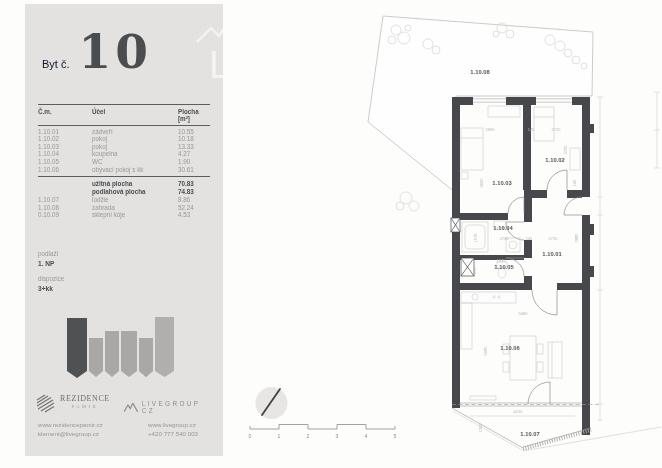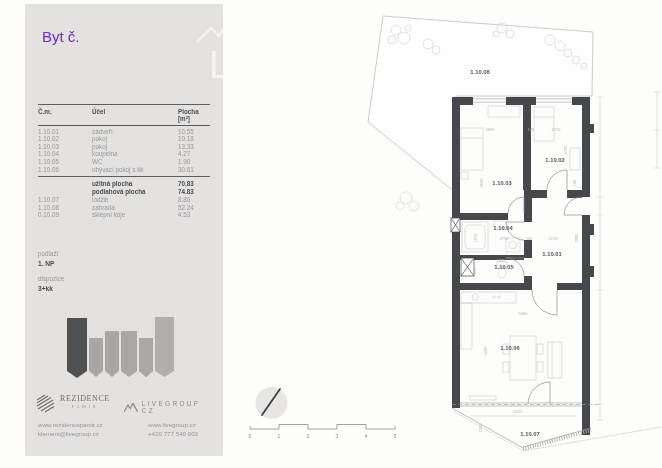--- a/index.html
+++ b/index.html
@@ -1,20 +1,20 @@
 <!DOCTYPE html>
 <html><head>
 <meta charset="utf-8">
 <style>
   html,body{margin:0;padding:0;background:#ffffff;}
   .page{position:relative;width:662px;height:468px;background:#fdfdfc;overflow:hidden;
         font-family:"Liberation Sans",sans-serif;}
   .panel{position:absolute;left:25px;top:4px;width:198px;height:452px;background:#e3e2e0;}
   .heading{position:absolute;left:17px;top:24px;display:flex;align-items:baseline;}
-  .heading .prefix{font-size:15px;color:#6d28d9;}
+  .heading .prefix{font-size:11px;color:#0f172a;}
   .heading .big{font-family:"DejaVu Serif",serif;font-weight:bold;font-size:47px;line-height:1;
                 color:#4b4c4e;letter-spacing:4px;margin-left:9px;}
   .watermark{position:absolute;left:168px;top:16px;opacity:.8;pointer-events:none;}
 
   .room-table{position:absolute;left:13px;top:100px;width:172px;font-size:6.3px;color:#98989b;}
   .trow{display:grid;grid-template-columns:54px 76px 42px;line-height:7.6px;}
   .trow .num{}
   .trow .val{padding-left:10px;}
   .thead{font-weight:bold;color:#4c4d4f;border-top:1.2px solid #5c5d5f;border-bottom:1px solid #5c5d5f;
          padding:2.5px 0 2px 0;margin-bottom:2px;}
@@ -51,20 +51,21 @@
 
     <div class="watermark">
       <svg width="64" height="64" viewBox="0 0 64 64">
         <path d="M4,22 L18,8 L26,16 L34,4 L50,20" fill="none" stroke="#ffffff" stroke-width="2.4" opacity="0.75"></path>
         <text x="16" y="58" font-size="38" fill="#ffffff" opacity="0.8" font-family="Liberation Sans,sans-serif">L</text>
       </svg>
     </div>
 
     <div class="heading">
       <span class="prefix">Byt č.</span>
+      <span class="big">10</span>
     </div>
 
     <div class="room-table">
       <div class="trow thead">
         <span class="num">Č.m.</span>
         <span>Účel</span>
         <span class="val">Plocha [m²]</span>
       </div>
 
       <div class="trow">

